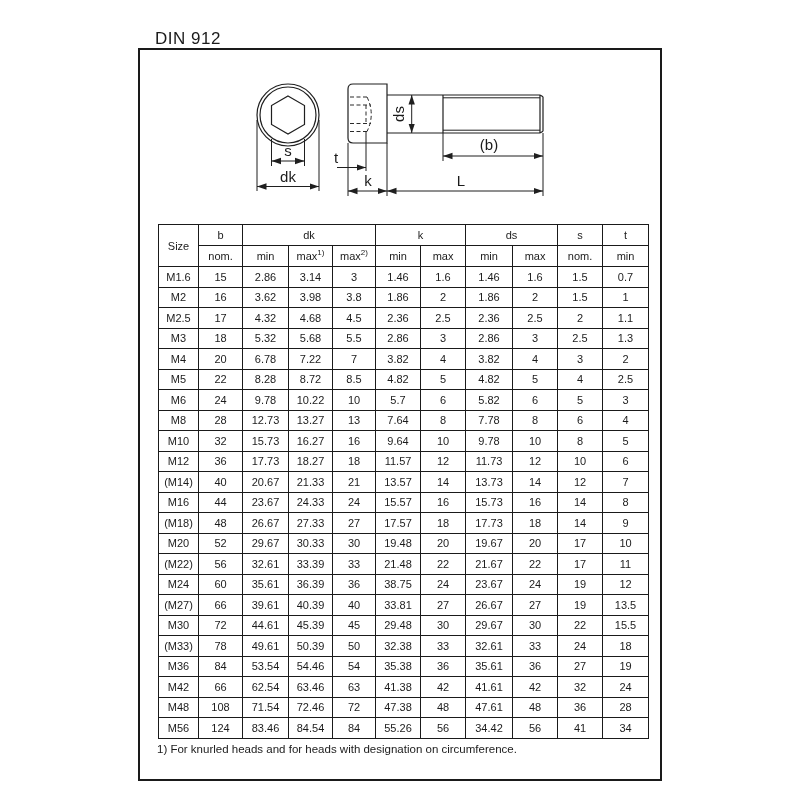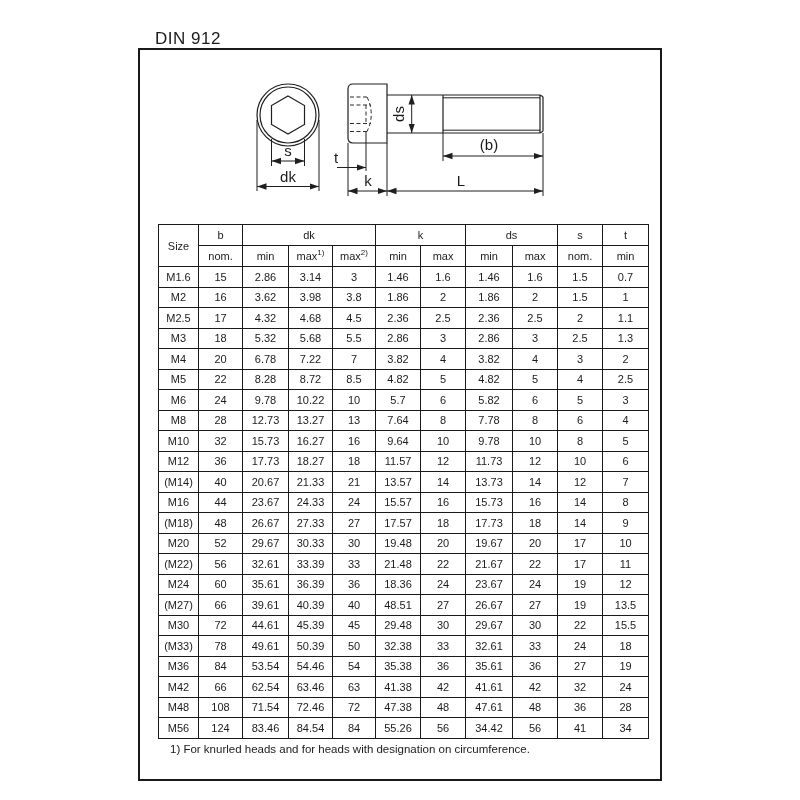--- a/index.html
+++ b/index.html
@@ -36,21 +36,21 @@
   }
   table.spec th, table.spec td {
     border:1px solid #1a1a1a; text-align:center; vertical-align:middle;
     padding:0; font-weight:normal; overflow:hidden; white-space:nowrap;
   }
   table.spec thead tr { height:21px; }
   table.spec tbody tr { height:20.5px; }
   table.spec sup { font-size:8px; line-height:0; }
 
   .footnotes {
-    position:absolute; left:170px; top:741px;
+    position:absolute; left:157px; top:741px;
     font-size:11.5px; line-height:16px; color:#1b1b1b;
   }
 </style>
 </head>
 <body>
 
 <div class="page">
 
   <div class="title">DIN 912</div>
 
@@ -356,34 +356,34 @@
           <td>22</td>
           <td>17</td>
           <td>11</td>
         </tr>
         <tr>
           <td>M24</td>
           <td>60</td>
           <td>35.61</td>
           <td>36.39</td>
           <td>36</td>
-          <td>18.36</td>
+          <td>38.75</td>
           <td>24</td>
           <td>23.67</td>
           <td>24</td>
           <td>19</td>
           <td>12</td>
         </tr>
         <tr>
           <td>(M27)</td>
           <td>66</td>
           <td>39.61</td>
           <td>40.39</td>
           <td>40</td>
-          <td>48.51</td>
+          <td>33.81</td>
           <td>27</td>
           <td>26.67</td>
           <td>27</td>
           <td>19</td>
           <td>13.5</td>
         </tr>
         <tr>
           <td>M30</td>
           <td>72</td>
           <td>44.61</td>

